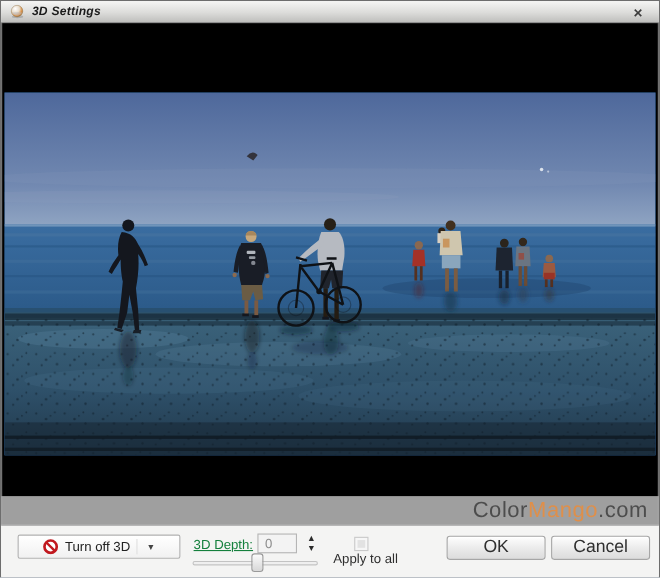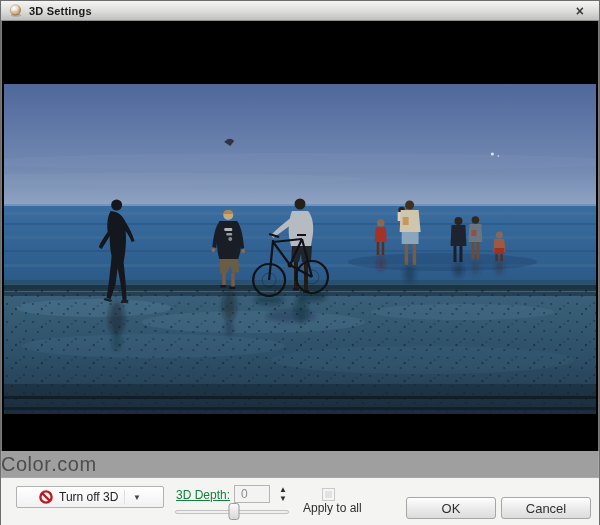--- a/index.html
+++ b/index.html
@@ -3,32 +3,32 @@
 <meta charset="utf-8">
 <style>
   * { box-sizing: border-box; margin: 0; padding: 0; }
   html,body { width:600px; height:525px; overflow:hidden; font-family:"Liberation Sans",sans-serif; background:#dadada; }
   .window { width:600px; height:525px; border:1px solid #6d6d6d; background:#f2f2f2; position:relative; }
 
   
   .titlebar { height:20px; background:linear-gradient(#f5f5f4,#dcdcda 55%,#bfbfbd); border-bottom:1px solid #8f8f8f;
               display:flex; align-items:center; padding:0 8px; position:relative; }
   .app-icon { width:13px; height:13px; margin-right:7px; flex:0 0 auto; }
-  .title-text { font-size:11px; font-weight:bold; color:#1b1b1b; letter-spacing:.2px; }
+  .title-text { font-size:11px; font-weight:bold; color:#1b1b1b; letter-spacing:.2px;font-style:italic; }
   .close-btn { position:absolute; right:12px; top:1px; font-size:14px; font-weight:bold; color:#3c3c3c;
                line-height:18px; cursor:default; padding:0 3px; }
 
   
   .preview { height:456px; background:#000; position:relative; padding:0 3px;
              box-shadow: inset 1px 0 0 #7d7d7d, inset -1px 0 0 #7d7d7d; }
   .letterbox-top { height:63px; }
   .photo { height:330px; position:relative; overflow:hidden; background:#2c5d90; }
   .photo svg { display:block; width:100%; height:100%; }
   .watermark-band { position:absolute; left:0; right:0; bottom:0; height:26px;
-                    background:rgba(173,173,173,.92); display:flex; align-items:center; 
+                    background:rgba(173,173,173,.92); display:flex; align-items:center; justify-content:flex-end;
                     padding-right:10px; font-size:20px; color:#4d4d4d; letter-spacing:.5px; }
   .watermark-band .orange { color:#df8f4a; }
 
   
   .toolbar { height:48px; border-top:1px solid #a9a9a9; background:#f4f4f3; position:relative; font-size:12px; }
   .dropdown { position:absolute; left:15px; top:8px; width:148px; height:22px; display:flex; align-items:center;
               background:linear-gradient(#ffffff,#f1f1f1); border:1px solid #b2b2b2; border-radius:2px; padding:0 22px; cursor:default; }
   .dropdown .dd-label { margin-left:6px; color:#222; white-space:nowrap; }
   .dropdown .dd-arrow { margin-left:auto; font-size:8px; color:#444; padding-left:8px; border-left:1px solid #e0e0e0; height:14px; display:flex; align-items:center; }
   .no-icon { width:14px; height:14px; flex:0 0 auto; }
@@ -45,23 +45,23 @@
                   border:1px solid #c3c3c3; border-radius:2px; }
   .slider-thumb { position:absolute; top:-1px; width:11px; height:17px; transform:translateX(-50%);
                   background:linear-gradient(#fbfbfb,#d7d7d7); border:1px solid #9a9a9a; border-radius:3px; }
 
   .checkbox-group { position:absolute; left:295px; top:10px; display:flex; align-items:center;flex-direction:column; }
   .checkbox { width:13px; height:13px; border:1px solid #c9c9c9; background:#f6f6f6; display:inline-flex;
               align-items:center; justify-content:center; }
   .checkbox::after { content:""; width:7px; height:7px; background:#e2e2e2; }
   .checkbox-label { margin-left:7px; color:#2e2e2e; }
 
-  .btn { position:absolute; top:19px; width:90px; height:22px; border:1px solid #a6a6a6; border-radius:3px;
+  .btn { position:absolute; top:9px; width:90px; height:22px; border:1px solid #a6a6a6; border-radius:3px;
          background:linear-gradient(#fefefe,#e8e8e8 60%,#dcdcdc); font-family:"Liberation Sans",sans-serif;
-         font-size:13px; color:#2f2f2f; cursor:default; box-shadow:0 1px 0 rgba(255,255,255,.7) inset; }
+         font-size:16px; color:#2f2f2f; cursor:default; box-shadow:0 1px 0 rgba(255,255,255,.7) inset; }
   .btn-ok { left:405px; }
   .btn-cancel { left:500px; }
 </style>
 </head>
 <body>
 
 <div class="window">
 
   <div class="titlebar">
     <svg class="app-icon" viewBox="0 0 14 14">
@@ -240,20 +240,21 @@
           <ellipse cx="407" cy="190" rx="6" ry="9" fill="#1b2f42" opacity=".5"></ellipse>
           <ellipse cx="456" cy="186" rx="5" ry="7" fill="#13202e" opacity=".45"></ellipse>
           <ellipse cx="473" cy="184" rx="4.5" ry="7" fill="#2e3a46" opacity=".4"></ellipse>
           <ellipse cx="497" cy="184" rx="4" ry="6" fill="#3a2019" opacity=".4"></ellipse>
         </g>
       </svg>
     </div>
 
     <div class="watermark-band">
       <span>Color</span>
+        <span class="orange">Mango</span>
         <span>.com</span>
     </div>
   </div>
 
   <div class="toolbar">
 
     <div class="dropdown">
       <svg class="no-icon" viewBox="0 0 14 14">
         <circle cx="7" cy="7" r="5.6" fill="#ffffff" stroke="#c1191f" stroke-width="2.4"></circle>
         <line x1="3.4" y1="3.4" x2="10.6" y2="10.6" stroke="#c1191f" stroke-width="2.2"></line>

